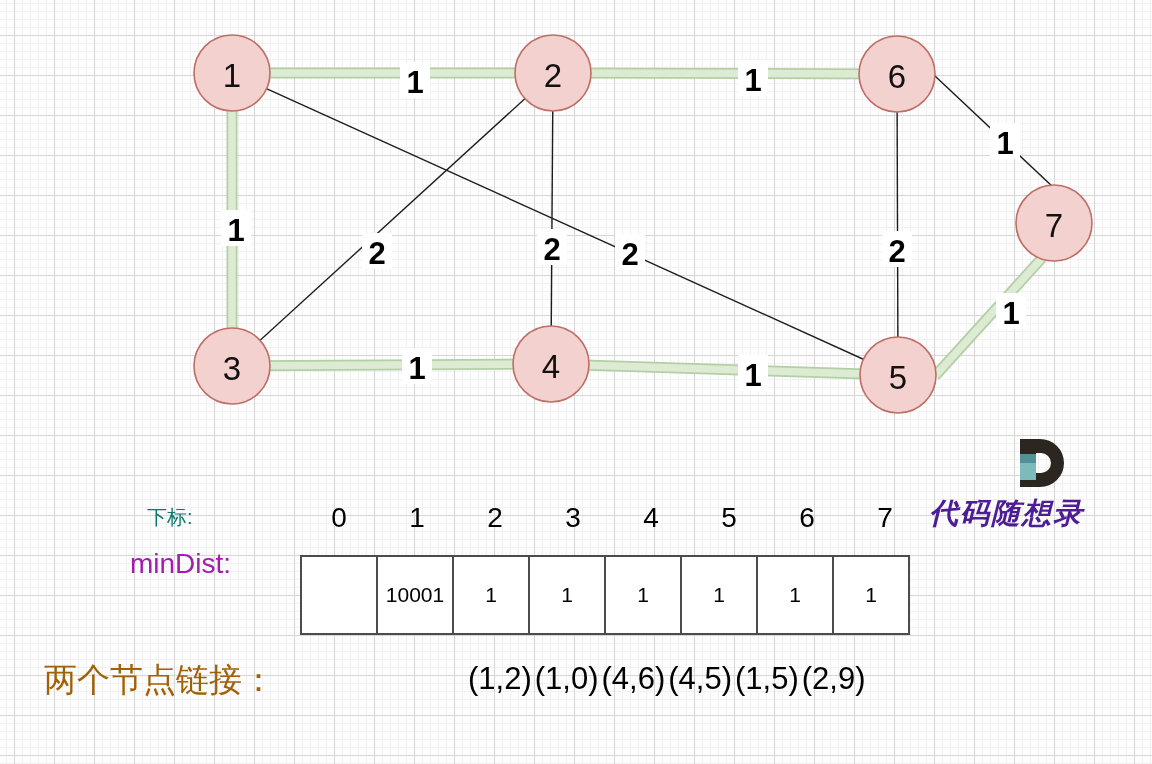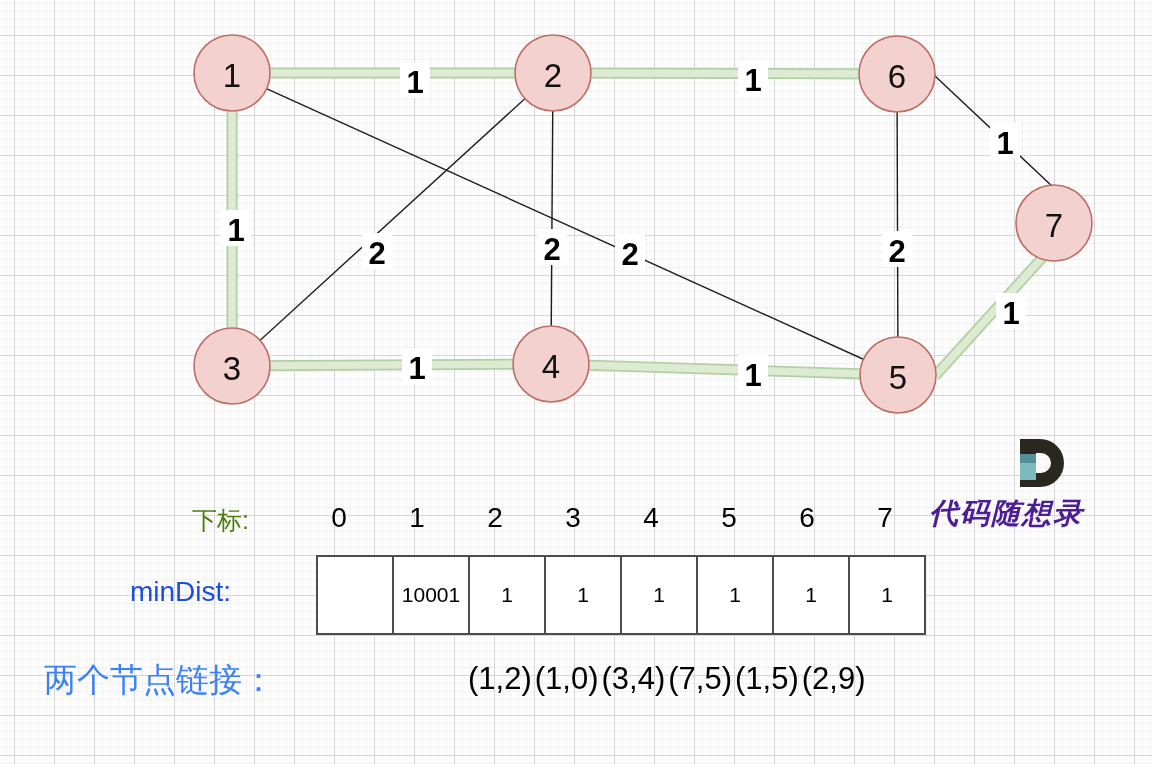--- a/index.html
+++ b/index.html
@@ -15,34 +15,34 @@
       linear-gradient(to bottom,#f1f1f1 1px,transparent 1px);
     background-size:40px 40px,40px 40px,8px 8px,8px 8px;
     background-position:14px 0,0 35px,6px 0,0 3px;
   }
   .abs { position:absolute; }
   svg text { user-select:none; }
   .node-label { font-size:33px; fill:#111; }
   .edge-weight { font-size:31px; font-weight:600; fill:#000; }
   .lbl-bg { fill:#ffffff; }
 
-  #index-label   { left:147px; top:504px; font-size:25px; color:#4d7c0f;margin-left:45px; }
+  #index-label   { left:147px; top:504px; font-size:20px; color:#0f766e; }
   #index-row     { left:300px; top:502px; display:flex; }
   #index-row span{ width:78px; text-align:center; font-size:28px; color:#000; }
-  #mindist-label { left:130px; top:576px; font-size:28px; color:#1d4ed8; }
-  #mindist-row   { left:316px; top:555px; display:flex;border-radius:11px; }
+  #mindist-label { left:130px; top:548px; font-size:28px; color:#a21caf; }
+  #mindist-row   { left:300px; top:555px; display:flex;border-radius:11px; }
   .cell {
     width:78px; height:80px; background:#fff;
     border:2px solid #4c4c4c; margin-left:-2px;
     display:flex; align-items:center; justify-content:center;
     font-size:21px; color:#000;
   }
   .cell:first-child { margin-left:0; }
 
-  #links-label { left:44px;  top:658px; font-size:33px; color:#3b82f6; }
+  #links-label { left:44px;  top:658px; font-size:33px; color:#a16207; }
   #pairs-row   { left:468px; top:661px; display:flex; gap:3px; font-size:31px; color:#000; }
 
   #logo   { left:1012px; top:432px; }
   #brand  {
     left:929px; top:494px; width:165px;
     font-family:"DejaVu Serif","Liberation Serif",serif;
     font-size:29px; font-weight:bold; font-style:italic;
     letter-spacing:2px; color:#4c1d95; white-space:nowrap;
   }
 </style>
@@ -181,17 +181,17 @@
   <div class="cell">1</div>
   <div class="cell">1</div>
   <div class="cell">1</div>
   <div class="cell">1</div>
 </div>
 
 <div class="abs" id="links-label">两个节点链接：</div>
 <div class="abs" id="pairs-row">
   <span>(1,2)</span>
   <span>(1,0)</span>
-  <span>(3,4)</span>
-  <span>(7,5)</span>
+  <span>(4,6)</span>
+  <span>(4,5)</span>
   <span>(1,5)</span>
   <span>(2,9)</span>
 </div>
 
 </body></html>

